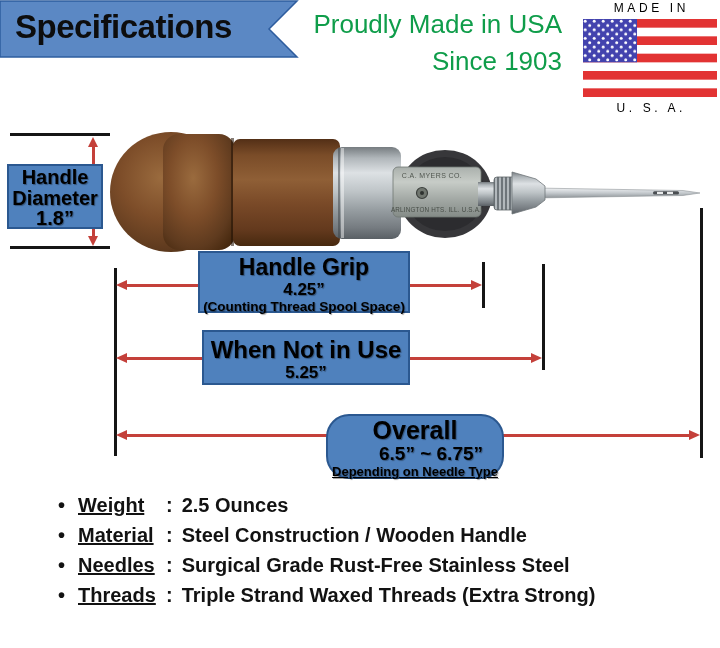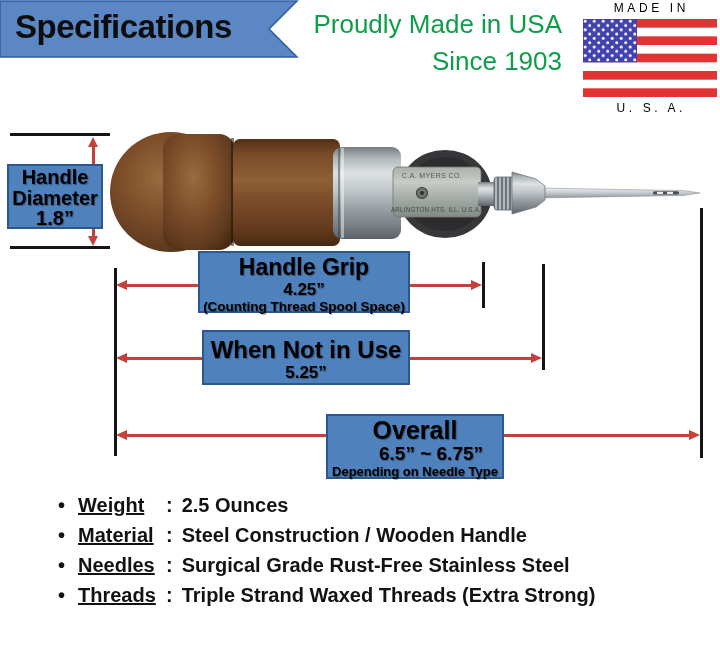--- a/index.html
+++ b/index.html
@@ -52,24 +52,24 @@
     text-shadow:1px 1px 1px rgba(0,0,0,.35);box-sizing:border-box;
   }
   .dimbox .l1{font-size:23px;line-height:26px;text-align:center;}
   .dimbox .l2{font-size:17px;line-height:19px;}
   .dimbox .l3{font-size:13.5px;line-height:16px;}
   .box-diameter{left:7px;top:164px;width:96px;height:65px;padding-top:1px;}
   .box-diameter div{font-size:20px;line-height:20.5px;}
   .box-grip{left:198px;top:251px;width:212px;height:62px;padding-top:1px;}
   .box-use{left:202px;top:330px;width:208px;height:55px;padding-top:4px;}
   .box-use .l1{font-size:24px;line-height:27px;}
-  .box-overall{left:326px;top:414px;width:178px;height:65px;padding-top:1px;}
+  .box-overall{left:326px;top:414px;width:178px;height:65px;padding-top:1px;border-radius:23px;}
   .box-overall .l1{font-size:25px;line-height:27px;}
   .box-overall .l2{font-size:19px;line-height:20px;margin-left:32px;}
-  .box-overall .l3{font-size:13px;line-height:15px;}
+  .box-overall .l3{font-size:13px;line-height:15px;text-decoration:underline;}
   
   .awl{position:absolute;left:105px;top:128px;z-index:0;}
   
   .specs{position:absolute;left:58px;top:494px;font-size:20px;font-weight:bold;}
   .spec-row{display:flex;align-items:baseline;height:30px;white-space:nowrap;}
   .spec-row .bullet{width:20px;font-size:20px;}
   .spec-row .lbl{display:inline-block;min-width:88px;text-decoration:underline;}
   .spec-row .colon{margin-right:9px;}
 </style>
 </head>

